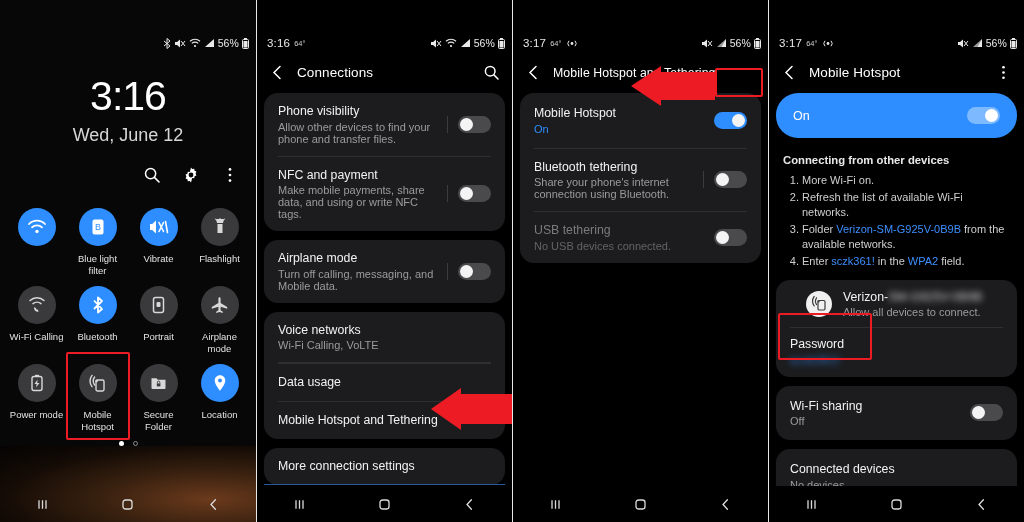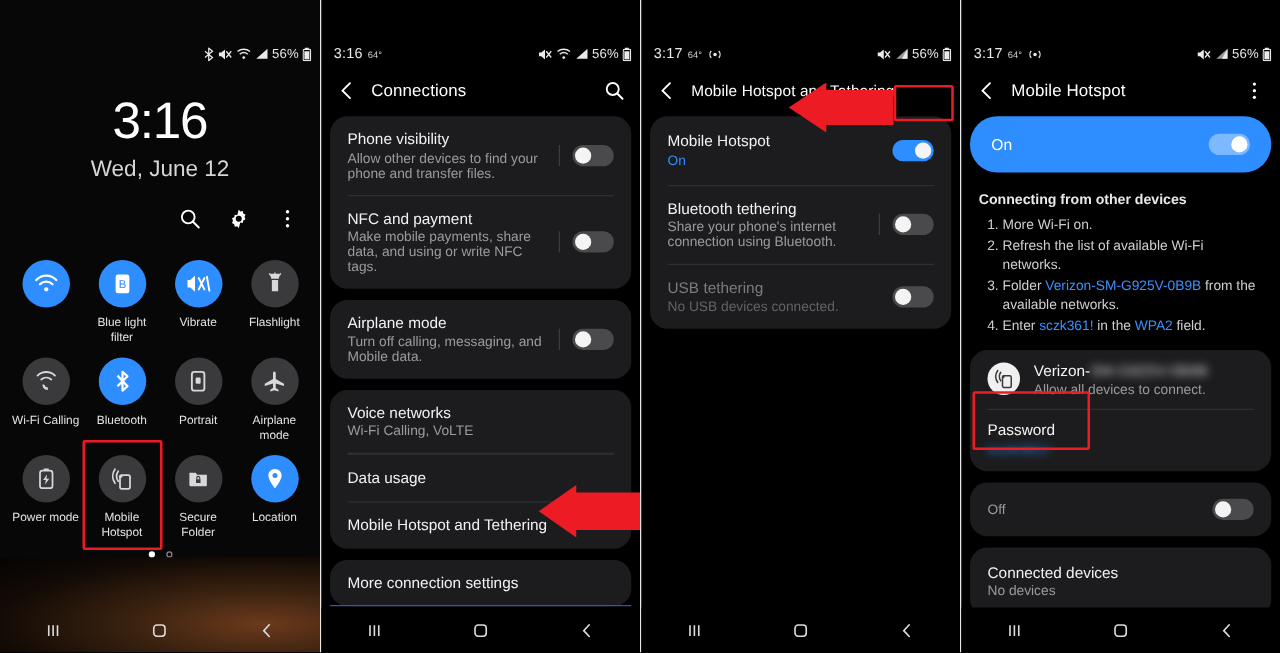--- a/index.html
+++ b/index.html
@@ -79,21 +79,21 @@
   
   .bigcard { margin: 0 7px 13px; background: #2e8eff; border-radius: 22px; height: 45px; display: flex; align-items: center; padding: 0 17px; }
   .bigcard .lbl { flex: 1; font-size: 12.5px; color: #fff; }
   .bigcard .toggle { background: #7cb9ff; }
   .bigcard .toggle .tk { background: #fff; }
   .howto { padding: 3px 14px 10px; }
   .howto h4 { font-size: 11.3px; color: #e9e9e9; font-weight: 700; margin-bottom: 7px; }
   .howto ol { margin: 0; padding-left: 19px; }
   .howto li { font-size: 11px; color: #cfcfd1; line-height: 15.5px; margin-bottom: 1px; }
   .lk { color: #3d8fff; text-align: right; }
-  .ssidrow { display: flex; align-items: flex-start; padding: 10px 14px 9px; }
+  .ssidrow { display: flex; align-items: center; padding: 10px 14px 9px; margin-left: 16px; }
   .ssid-ic { width: 26px; height: 26px; border-radius: 50%; background: #f0f0f0; display: flex; align-items: center; justify-content: center; flex: 0 0 auto; margin-right: 11px; }
   .ssid-name { font-size: 12.3px; color: #f2f2f2; display: flex; align-items: baseline; }
   .ssid-name .blur { filter: blur(3.4px); color: #cdcdcd; }
   .pwrow { padding: 9px 14px 11px; position: relative; }
   .pw-val { font-size: 11px; color: #2e8eff; filter: blur(3px); margin-top: 2px; letter-spacing: 1px; }
 
   
   .navbar { position: absolute; left: 0; right: 0; bottom: 0; height: 36px; display: flex; align-items: center; justify-content: space-around; }
   .navbar.opaque { background: #000; }
   .nv { width: 15px; height: 15px; }
@@ -695,20 +695,21 @@
         <div class="rtitle">Password</div>
         <div class="pw-val">sczk361!</div>
       </div>
     </div>
 
     <div class="hl-box" style="left:9px;top:313px;width:94px;height:47px;"></div>
 
     <div class="card">
       <div class="row" style="padding-top:13px;padding-bottom:13px;">
         <div class="txt">
+          <div class="rtitle">Wi-Fi sharing</div>
           <div class="rsub">Off</div>
         </div>
         <div class="toggle">
             <div class="tk"></div>
           </div>
       </div>
     </div>
 
     <div class="card">
       <div class="row" style="padding-top:13px;padding-bottom:14px;">

